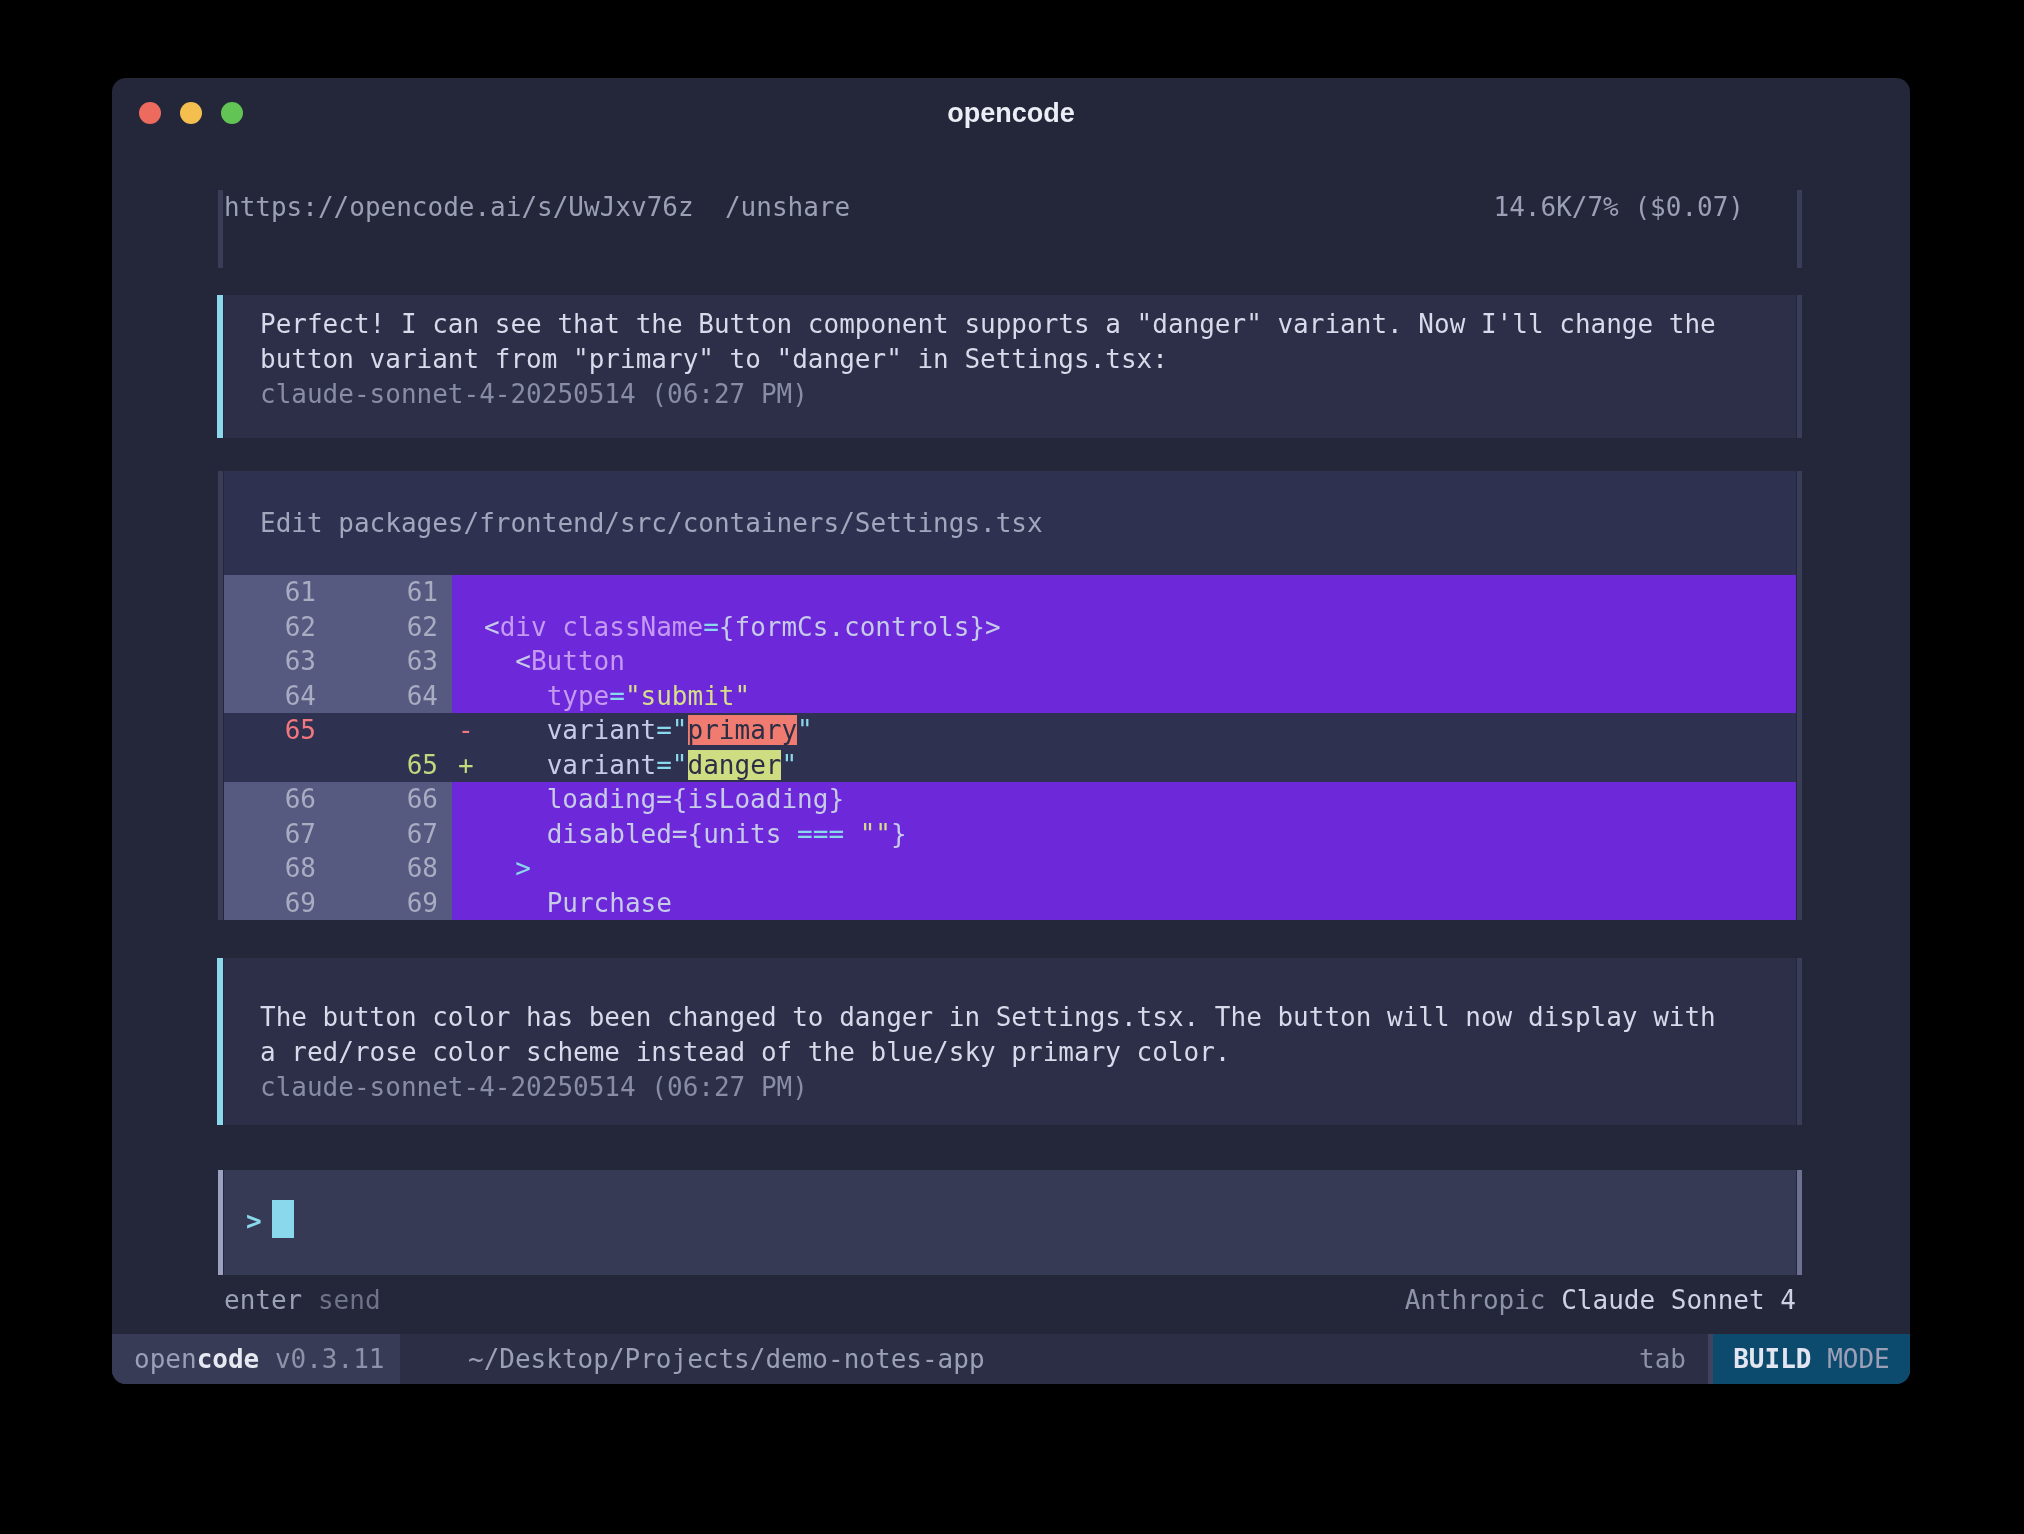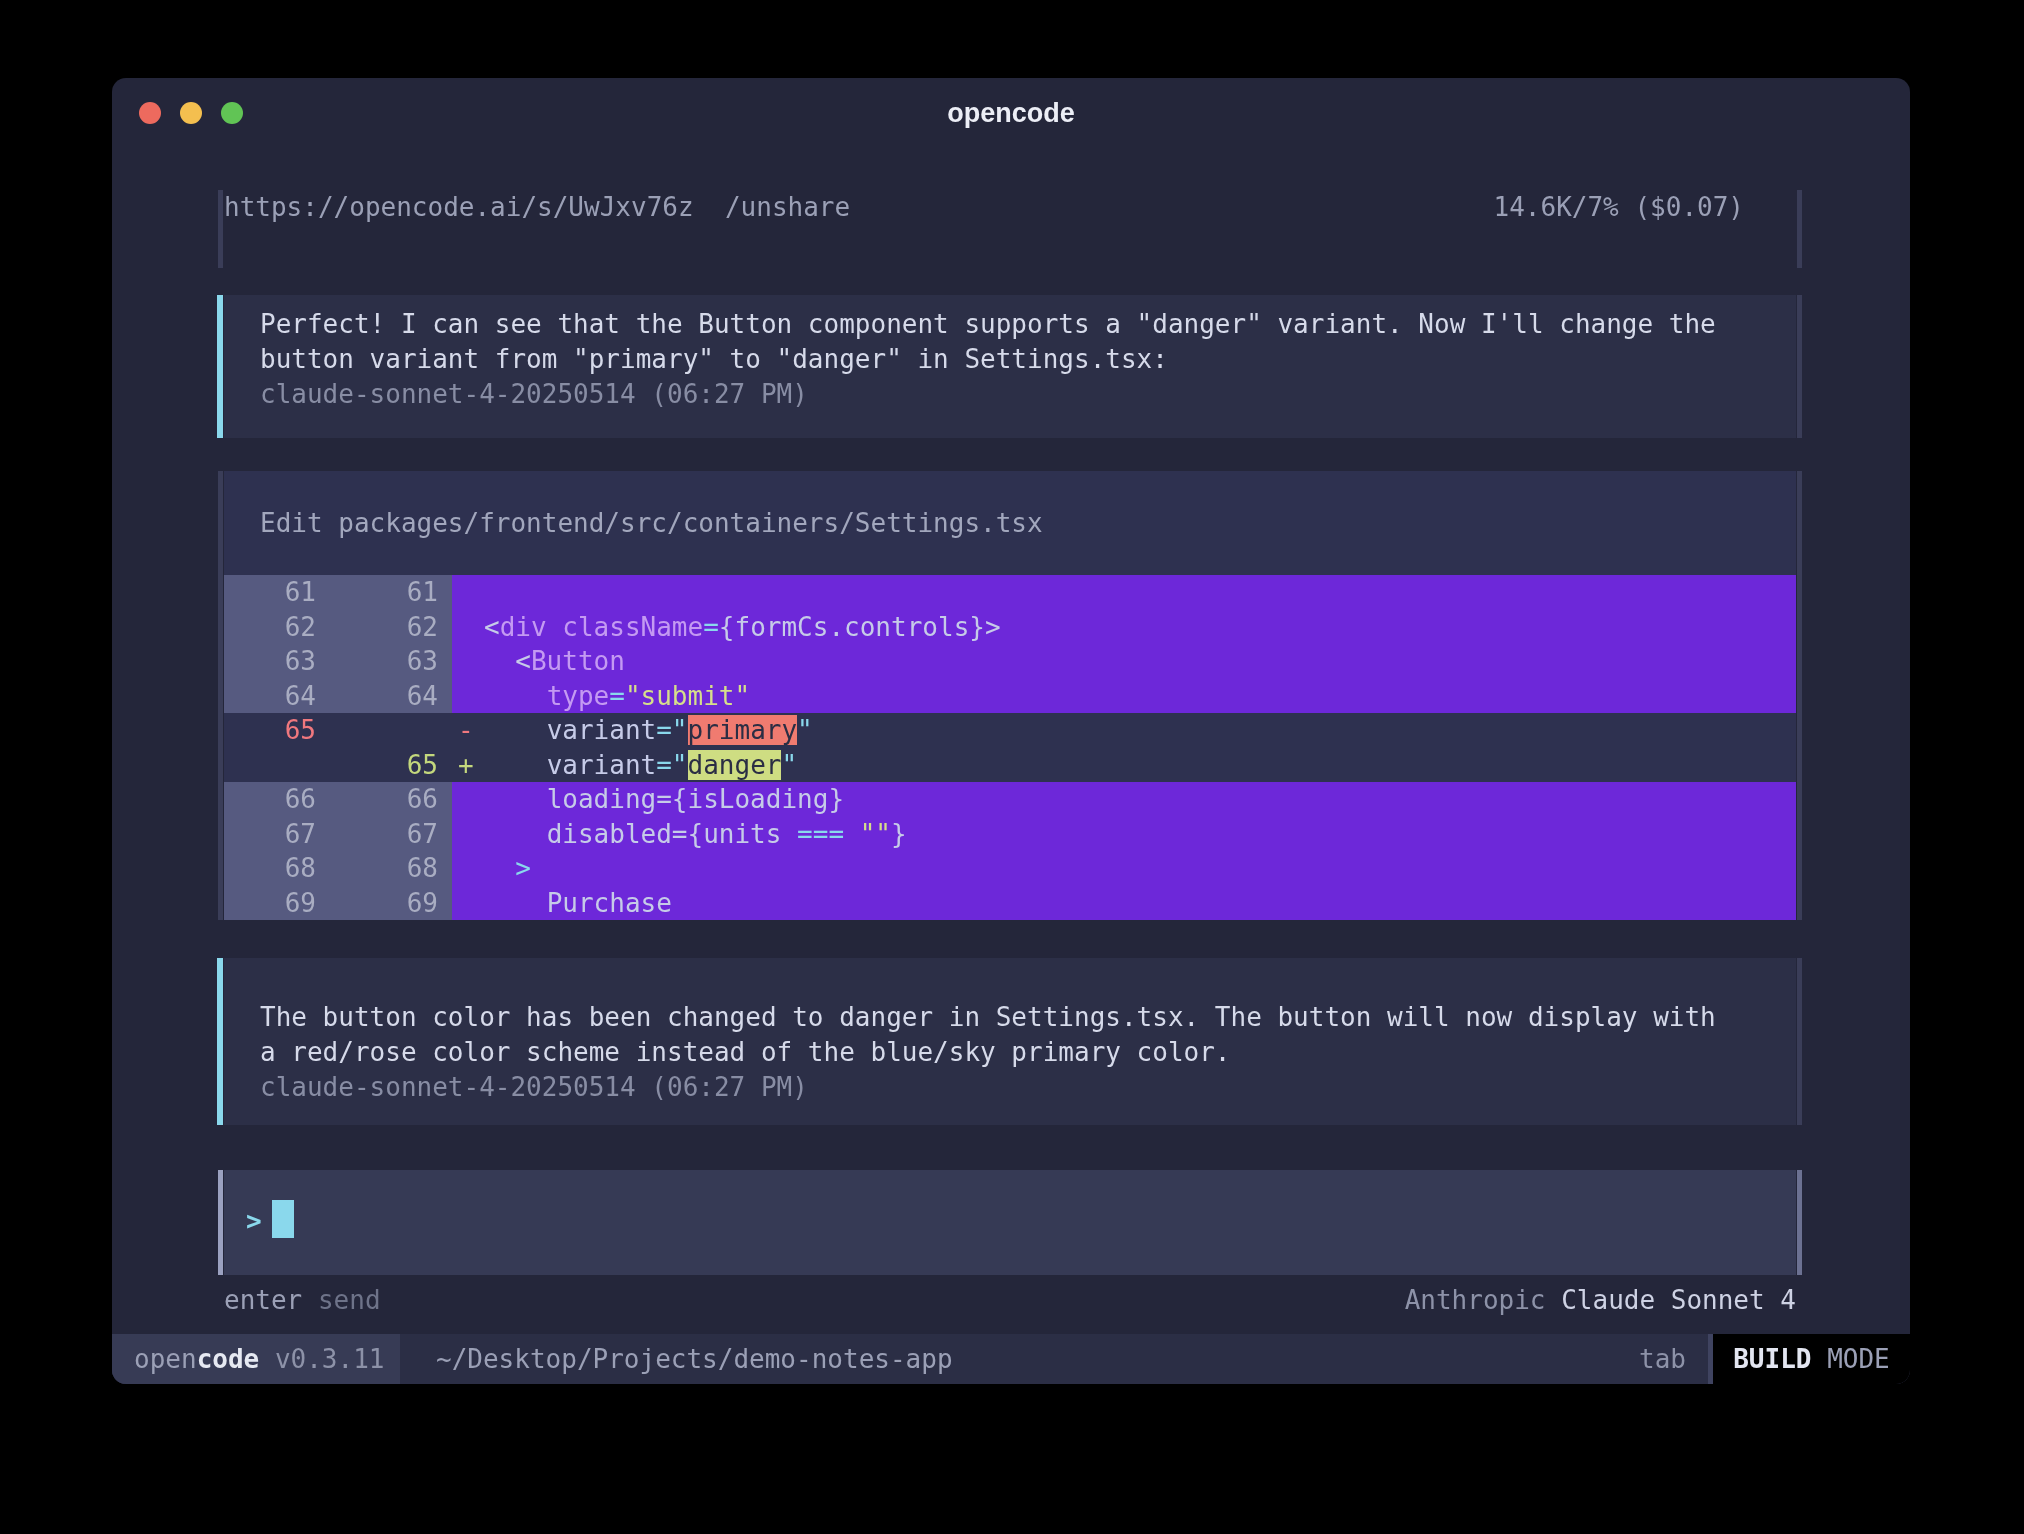--- a/index.html
+++ b/index.html
@@ -75,25 +75,25 @@
   .hint-key   { color:#9BA0B6; }
   .hint-act   { color:#6E7389; }
   .hint-prov  { color:#8D92A8; }
   .hint-model { color:#CED2E4; }
 
   
   .statusbar { position:absolute; left:0; bottom:0; width:1798px; height:50px; background:#2B2E45;
                border-radius:0 0 14px 14px; display:flex; align-items:stretch; line-height:50px; }
   .sb-app { flex:none; width:288px; background:#373B55; border-radius:0 0 0 14px; padding-left:22px; white-space:pre; }
   .sb-open { color:#9BA0B6; } .sb-code { color:#E6E9F2; font-weight:700; } .sb-ver { color:#8D92A8; }
-  .sb-path { flex:none; padding-left:36px; color:#9BA0B6; white-space:pre; }
+  .sb-path { flex:none; padding-left:68px; color:#9BA0B6; white-space:pre; }
   .sb-spacer { flex:1; }
   .sb-tab { flex:none; color:#8D92A8; padding-right:22px; }
   .sb-div { flex:none; width:5px; background:#3F4360; }
-  .sb-mode { flex:none; width:197px; background:#000000; border-radius:0 0 14px 0; text-align:center; white-space:pre; }
+  .sb-mode { flex:none; width:197px; background:#0c4a6e; border-radius:0 0 14px 0; text-align:center; white-space:pre; }
   .sb-mode-b { color:#E3E6F1; font-weight:700; } .sb-mode-r { color:#9BA0B6; }
 </style>
 </head>
 <body>
 
 <div class="stage">
   <div class="window">
 
     <div class="titlebar">
       <div class="lights">

